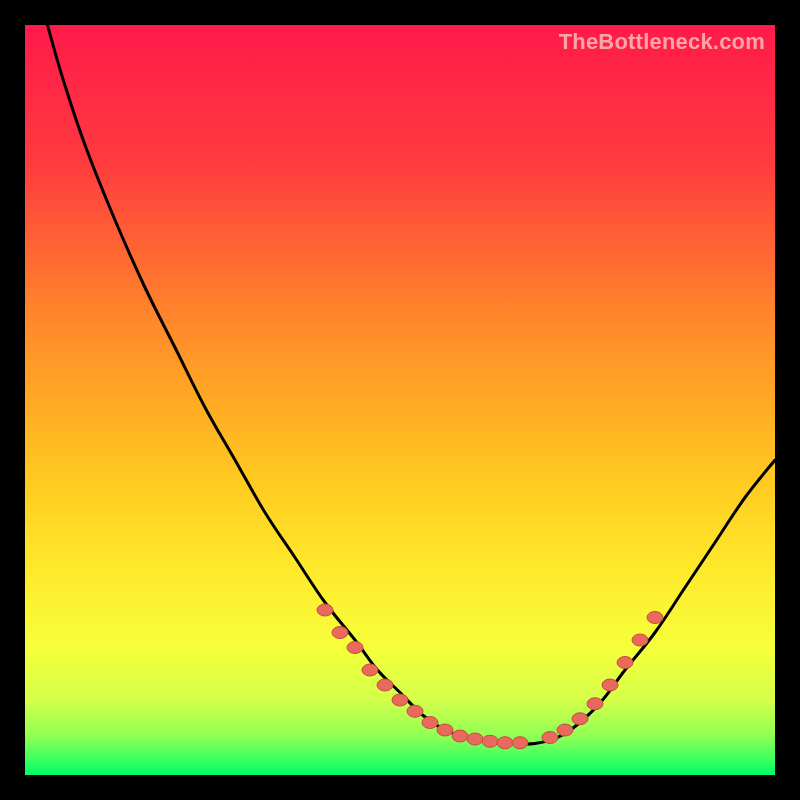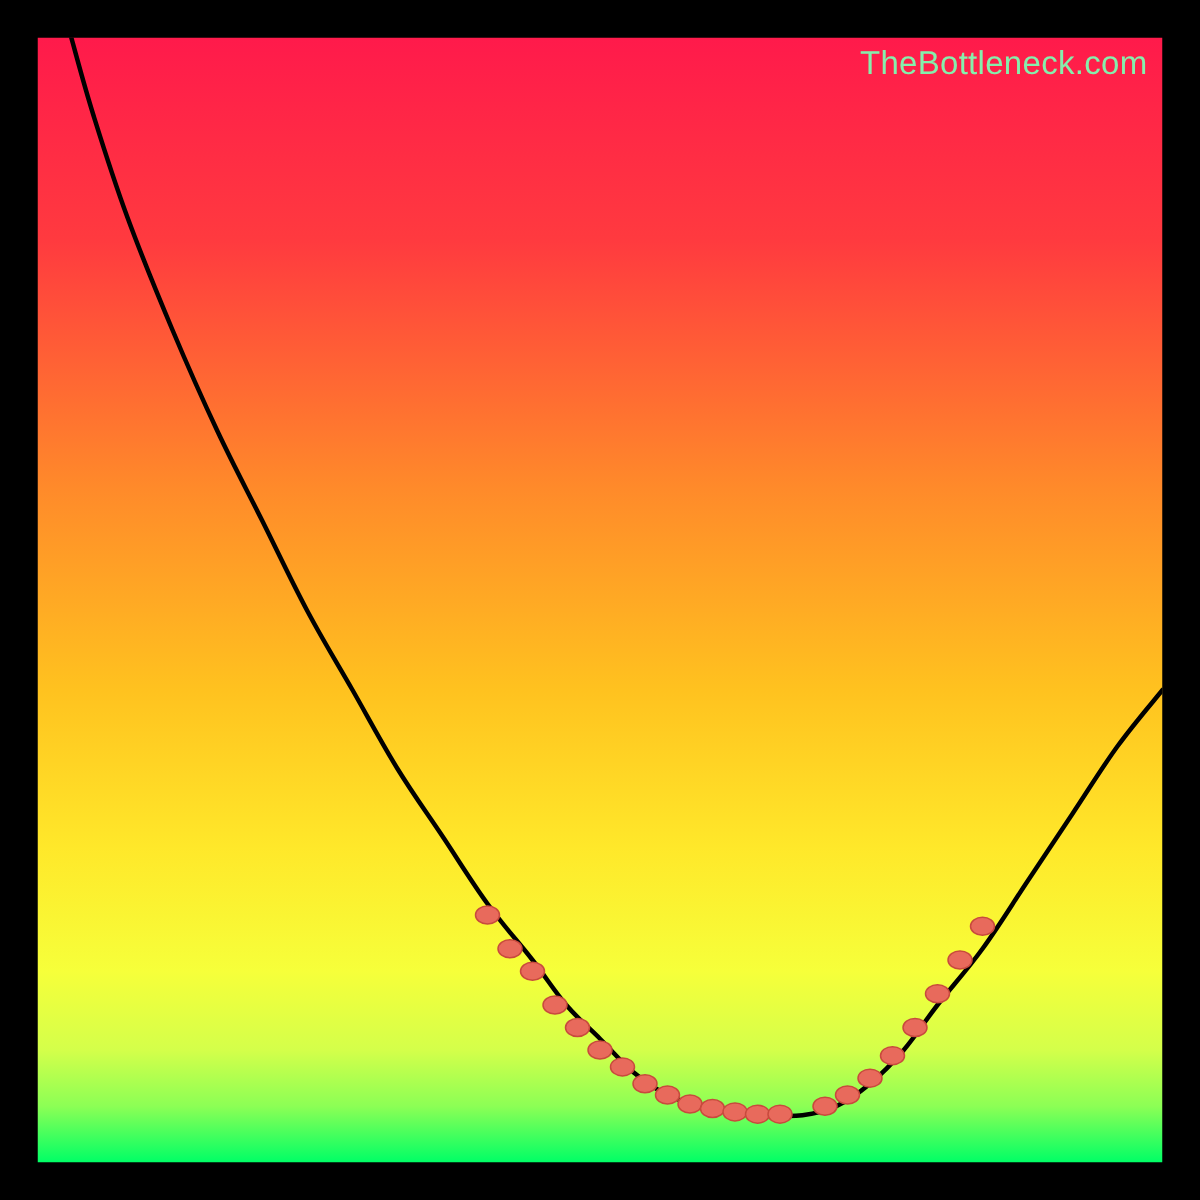--- a/index.html
+++ b/index.html
@@ -24,22 +24,22 @@
     top: 0;
     width: 750px;
     height: 750px;
   }
   .watermark {
     position: absolute;
     top: 4px;
     right: 10px;
     font-family: Arial, Helvetica, sans-serif;
     font-size: 22px;
-    font-weight: 400;
-    color: #86efac;
+    font-weight: 700;
+    color: #fca5a5;
     letter-spacing: 0.2px;
     user-select: none;
   }
   svg { display: block; }
 </style>
 </head>
 <body>
 
 <div class="frame">
 

